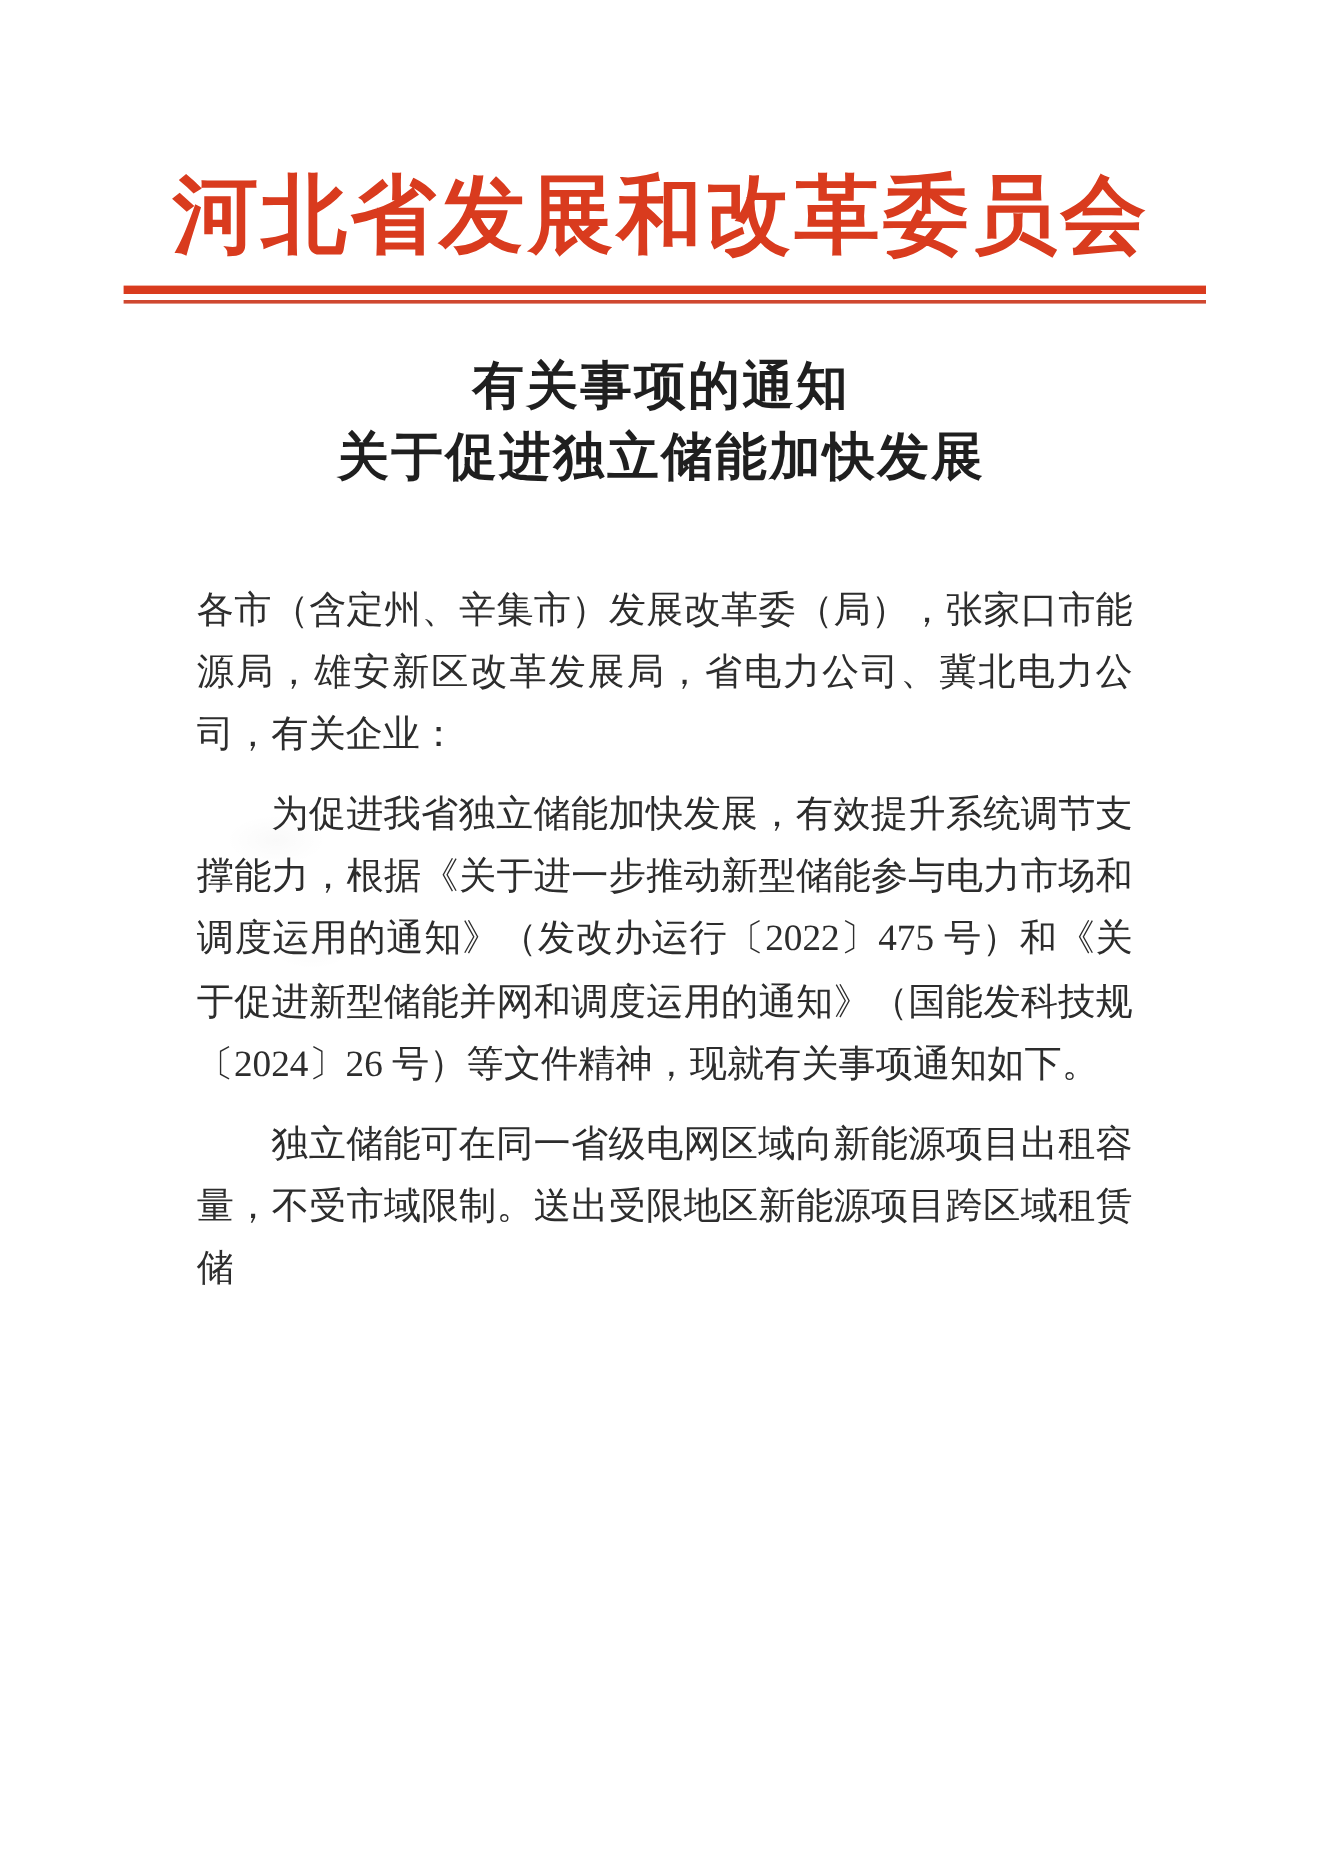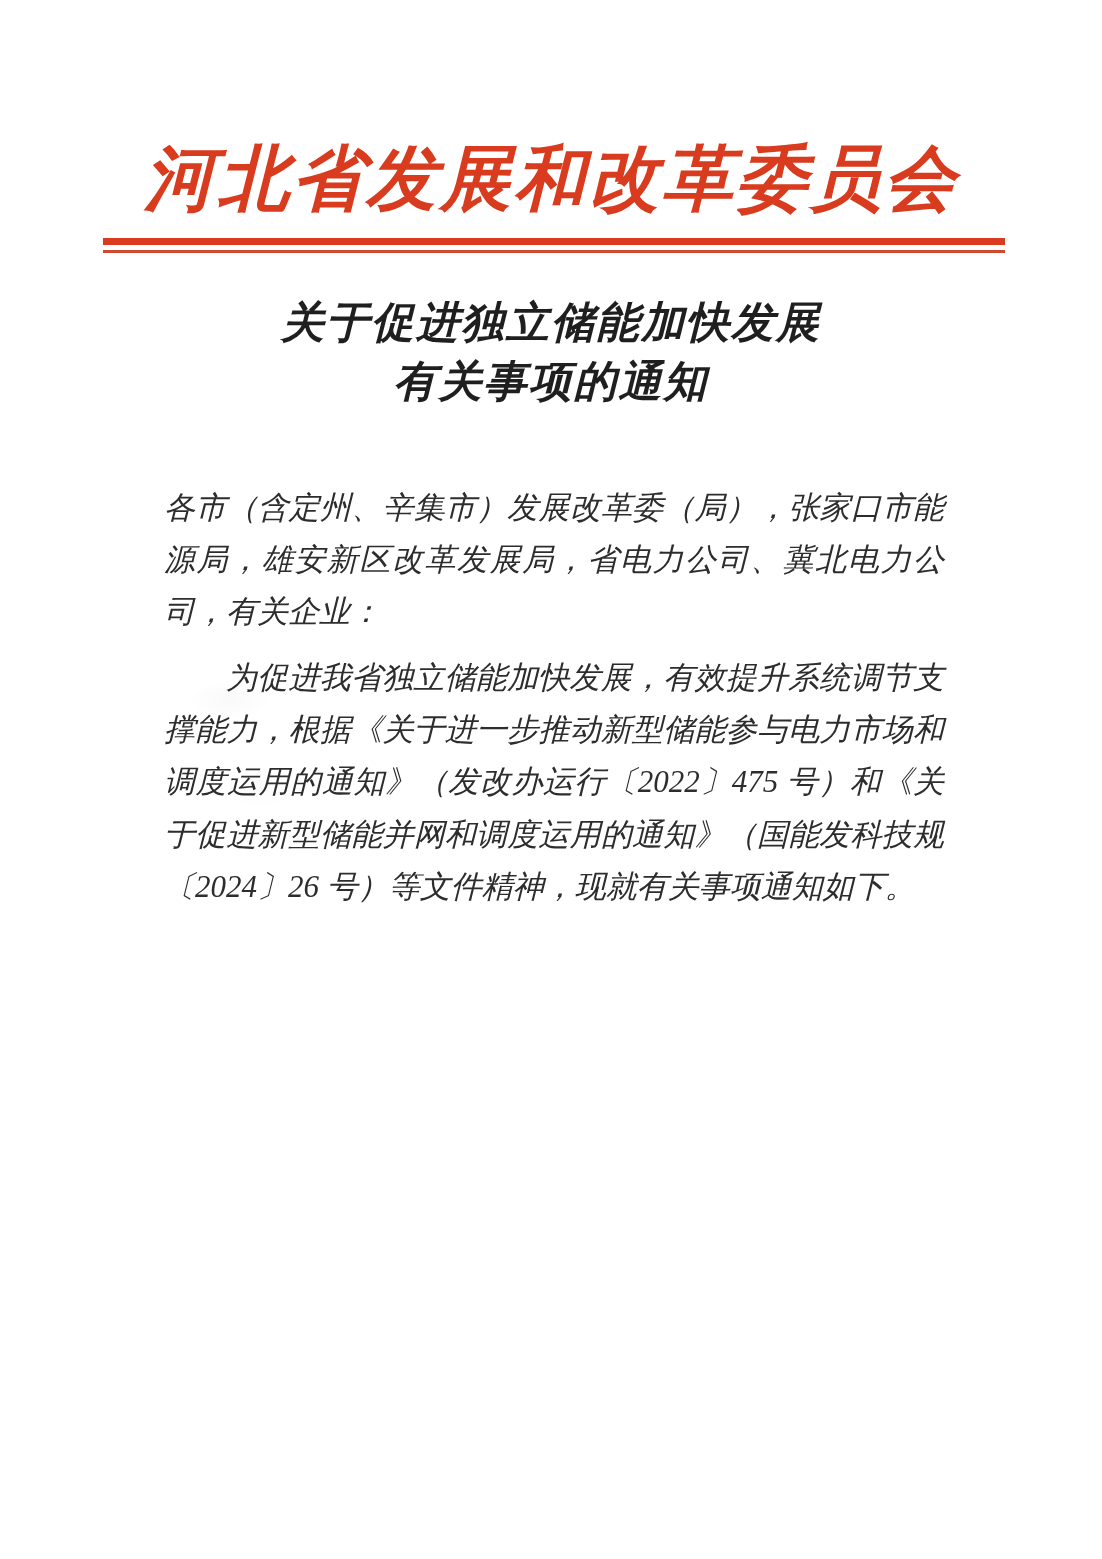--- a/index.html
+++ b/index.html
@@ -10,21 +10,20 @@
   .page {
     position: relative;
     width: 1102px;
     height: 1118px;
     background:
       radial-gradient(ellipse 60px 30px at 230px 700px, rgba(0,0,0,0.025), transparent 70%),
       radial-gradient(ellipse 50px 25px at 260px 790px, rgba(0,0,0,0.02), transparent 70%),
       #ffffff;
     overflow: hidden;
     font-family: "Liberation Serif", "DejaVu Serif", serif;
-    font-style: italic;
   }
   .agency-header {
     position: absolute;
     top: 132px;
     left: 0;
     width: 100%;
     text-align: center;
     font-size: 71px;
     font-weight: 700;
     letter-spacing: 3px;
@@ -103,27 +102,28 @@
 <div class="page">
 
   <div class="agency-header">河北省发展和改革委员会</div>
 
   <div class="rule-top">
     <div class="thick"></div>
     <div class="thin"></div>
   </div>
 
   <div class="doc-title">
+    <div>有关事项的通知</div>
     <div>关于促进独立储能加快发展</div>
-    <div>有关事项的通知</div>
   </div>
 
   <div class="doc-body">
       <p><span>各市（含定州、辛集市）发展改革委（局），张家口市能源局，雄安新区改革发展局，省电力公司、冀北电力公司，有关企业：</span></p>
       <p class="indent"><span>为促进我省独立储能加快发展，有效提升系统调节支撑能力，根据《关于进一步推动新型储能参与电力市场和调度运用的通知》（发改办运行〔2022〕475 号）和《关于促进新型储能并网和调度运用的通知》（国能发科技规〔2024〕26 号）等文件精神，现就有关事项通知如下。</span></p>
+      <p class="indent"><span>独立储能可在同一省级电网区域向新能源项目出租容量，不受市域限制。送出受限地区新能源项目跨区域租赁储</span></p>
     </div>
 
   <div class="rule-bottom">
     <div class="thin"></div>
     <div class="thick"></div>
   </div>
 
 </div>
 
 </body></html>

